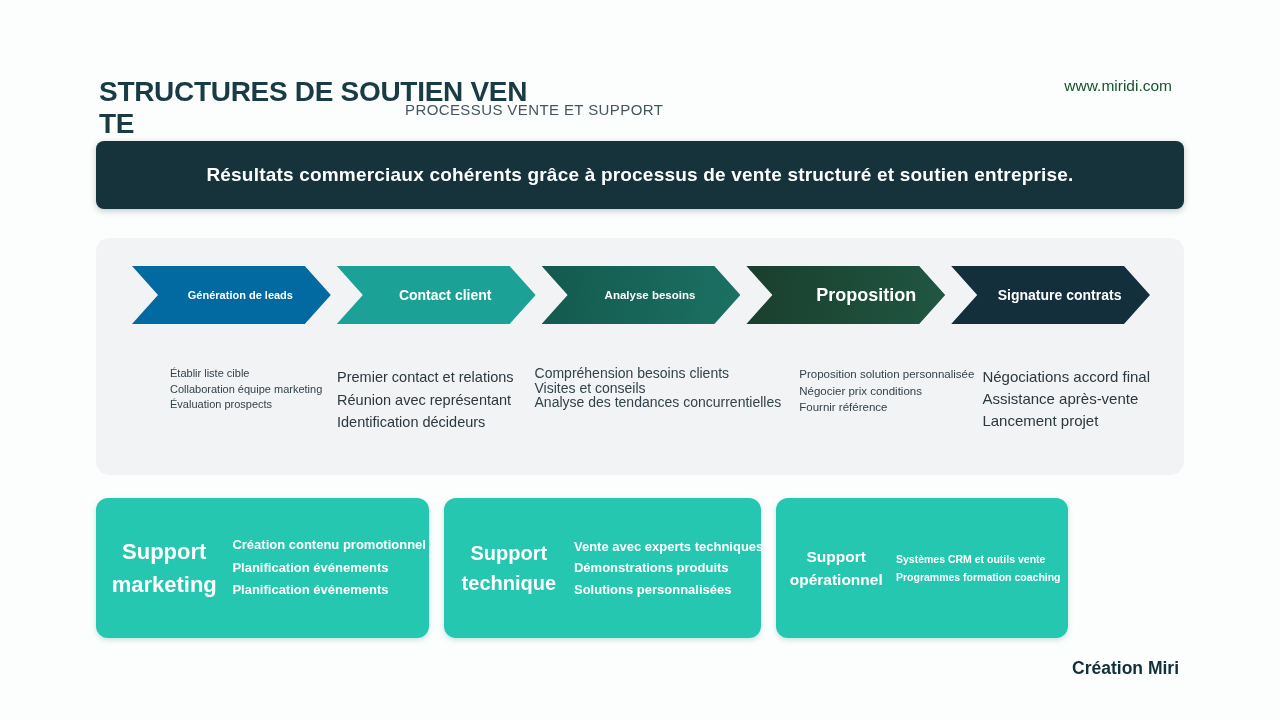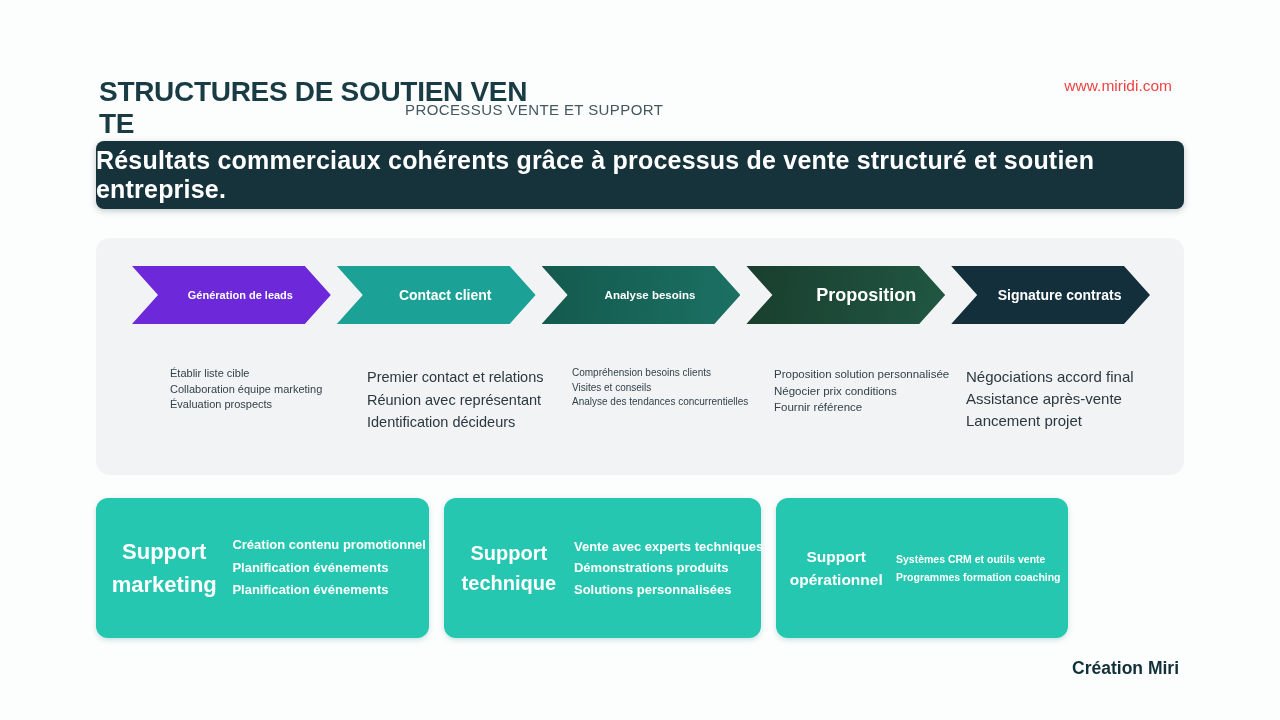--- a/index.html
+++ b/index.html
@@ -5,48 +5,48 @@
   * { margin:0; padding:0; box-sizing:border-box; }
   html,body { width:1280px; height:720px; }
   body { font-family:"Liberation Sans", sans-serif; background:#fcfdfd; overflow:hidden; }
   .slide { position:relative; width:1280px; height:720px; }
 
   
   .title { position:absolute; left:99px; top:76px; font-size:28px; font-weight:700;
            color:#183b44; line-height:1.14; letter-spacing:-0.3px; }
   .subtitle { position:absolute; left:405px; top:101px; font-size:15px; color:#44575e;
               letter-spacing:0.4px; }
-  .website { position:absolute; top:77px; right:108px; font-size:15.5px; color:#ef4444; }
+  .website { position:absolute; top:77px; right:108px; font-size:15.5px; color:#14532d; }
 
   
   .banner { position:absolute; left:96px; top:141px; width:1088px; height:68px;
             background:#16333c; border-radius:8px; display:flex; align-items:center;
             justify-content:center; box-shadow:0 2px 6px rgba(20,50,60,.25); }
-  .banner-text { color:#ffffff; font-size:25px; font-weight:700; letter-spacing:0.2px; }
+  .banner-text { color:#ffffff; font-size:19px; font-weight:700; letter-spacing:0.2px; }
 
   
   .panel { position:absolute; left:96px; top:238px; width:1088px; height:237px;
            background:#f2f3f4; border-radius:14px; }
   .arrow-row { display:flex; gap:6px; height:58px; margin:28px 34px 0 36px; }
   .chev { flex:1; display:flex; align-items:center; justify-content:center;
           clip-path:polygon(0 0, calc(100% - 26px) 0, 100% 50%, calc(100% - 26px) 100%, 0 100%, 26px 50%);
           padding-left:18px; }
   .chev-label { color:#ffffff; font-weight:700; text-align:center; }
   .chev-1 .chev-label { font-size:11px; }
   .chev-2 .chev-label { font-size:14px; }
   .chev-3 .chev-label { font-size:11.5px; }
   .chev-4 .chev-label { font-size:18px;padding-left:23px; }
   .chev-5 .chev-label { font-size:14px; }
 
   .cols-row { display:flex; gap:0; margin:42px 34px 0 36px; }
   .col { flex:1; }
   .col-item { white-space:nowrap; color:#33434b; }
   .col-1 { padding-left:38px; } .col-1 .col-item { font-size:11px; line-height:15.5px; }
   .col-2 { padding-left:13px; } .col-2 .col-item { font-size:14.5px; line-height:22.5px; color:#2b3840; }
-  .col-3 { padding-left:21px; } .col-3 .col-item { font-size:10px; line-height:14.5px; }
+  .col-3 { padding-left:21px; } .col-3 .col-item { font-size:14px; line-height:14.5px; }
   .col-4 { padding-left:18px; } .col-4 .col-item { font-size:11.5px; line-height:16.5px; }
   .col-5 { padding-left:8px; }  .col-5 .col-item { font-size:15px; line-height:22px; color:#2b3840; }
 
   
   .cards { position:absolute; left:96px; top:498px; width:948px; display:flex; gap:15px; }
   .card { flex:1; height:140px; background:#25c7b0; border-radius:12px; display:flex;
           align-items:center; box-shadow:0 2px 5px rgba(30,150,135,.25); }
   .card-title { flex:0 0 41%; text-align:center; color:#ffffff; font-weight:700;
                 line-height:1.5; padding:0 12px; }
   .card-list { flex:1; padding-right:10px; }
@@ -71,21 +71,21 @@
   </h1>
   <div class="subtitle">PROCESSUS VENTE ET SUPPORT</div>
   <div class="website">www.miridi.com</div>
 
   <div class="banner">
     <div class="banner-text">Résultats commerciaux cohérents grâce à processus de vente structuré et soutien entreprise.</div>
   </div>
 
   <div class="panel">
     <div class="arrow-row">
-      <div class="chev chev-1" style="background: #6d28d9;">
+      <div class="chev chev-1" style="background: #0369a1;">
         <div class="chev-label">Génération de leads</div>
       </div>
       <div class="chev chev-2" style="background: rgb(27, 161, 149);">
         <div class="chev-label">Contact client</div>
       </div>
       <div class="chev chev-3" style="background: linear-gradient(95deg, rgb(20, 89, 78), rgb(27, 113, 99));">
         <div class="chev-label">Analyse besoins</div>
       </div>
       <div class="chev chev-4" style="background: linear-gradient(95deg, rgb(26, 62, 46), rgb(32, 87, 66));">
         <div class="chev-label">Proposition</div>

